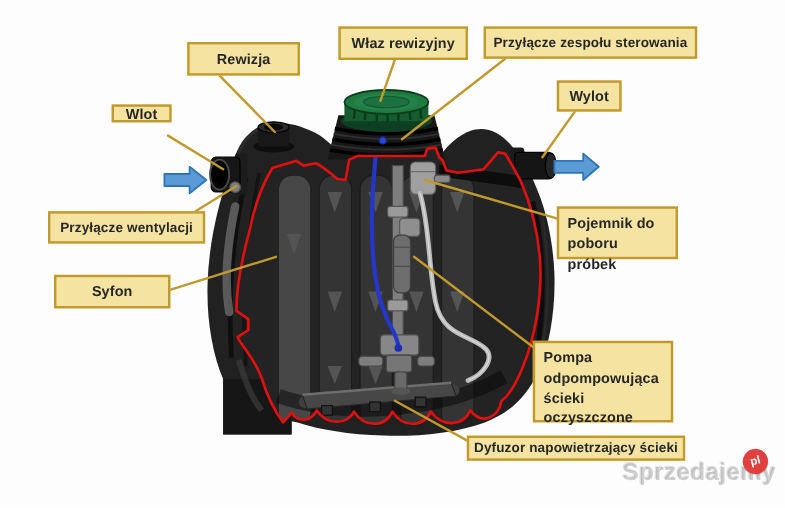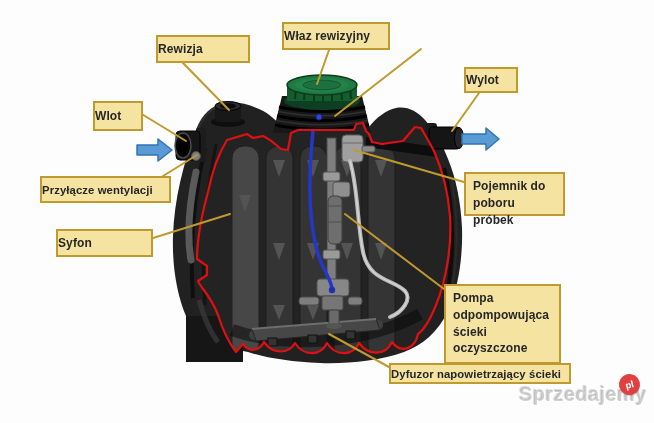--- a/index.html
+++ b/index.html
@@ -1,35 +1,35 @@
 <!DOCTYPE html>
 <html><head>
 <meta charset="utf-8">
 <style>
   html,body{margin:0;padding:0;background:#fff;}
   #stage{position:relative;width:654px;height:423px;background:#fdfdfd;overflow:hidden;
          font-family:"Liberation Sans",sans-serif;}
   svg{position:absolute;left:0;top:0;}
 
   .lbl{position:absolute;background:#f5e4a1;border:2px solid #c09a2e;box-sizing:border-box;
-       display:flex;align-items:center;
+       display:flex;align-items:center;justify-content:center;
        font-size:12px;font-weight:700;color:#262626;white-space:nowrap;letter-spacing:.1px;}
   .lbl.multi{justify-content:center;align-items:flex-start;padding:4px 7px;
        white-space:normal;line-height:1.4;text-align:left;}
   .lbl.fs11{font-size:11.3px;}
 
   #lbl-rewizja  {left:136px;top:35px; width:94px; height:28px;margin-left:20px;}
   #lbl-wlaz     {left:282px;top:22px; width:108px;height:28px;}
   #lbl-ster     {left:403px;top:22px; width:178px;height:27px;}
-  #lbl-wlot     {left:93px; top:101px; width:50px; height:30px;}
+  #lbl-wlot     {left:93px; top:87px; width:50px; height:15px;}
   #lbl-wylot    {left:464px;top:67px; width:54px; height:26px;}
   #lbl-went     {left:40px; top:176px;width:131px;height:27px;}
-  #lbl-syfon    {left:56px; top:229px;width:97px; height:28px;}
+  #lbl-syfon    {left:45px; top:229px;width:97px; height:28px;}
   #lbl-pojemnik {left:464px;top:172px;width:101px;height:44px;}
-  #lbl-pompa    {left:444px;top:284px;width:117px;height:80px;}
+  #lbl-pompa    {left:444px;top:284px;width:117px;height:68px;}
   #lbl-dyfuzor  {left:389px;top:363px;width:182px;height:21px;}
 
   .watermark{position:absolute;left:519px;top:383px;width:132px;height:34px;}
   .wm-text{font-size:20px;font-weight:700;letter-spacing:.4px;
            color:rgba(150,150,150,.45);
            text-shadow:1px 1px 0 rgba(255,255,255,.9),-1px -1px 1px rgba(110,110,110,.25);}
   .wm-badge{position:absolute;left:100px;top:-9px;width:21px;height:21px;border-radius:50%;
             background:#e04040;color:#fff;font-size:9.5px;font-weight:700;
             display:flex;align-items:center;justify-content:center;
             transform:rotate(-14deg);box-shadow:0 1px 1px rgba(0,0,0,.18);}
@@ -192,20 +192,23 @@
     <polygon points="137,145 158,145 158,139 172,150 158,161 158,155 137,155" fill="#5b9bd5" stroke="#2e75b6" stroke-width="1.5" stroke-linejoin="round"></polygon>
     <polygon points="462,134 486,134 486,128 499,139 486,150 486,144 462,144" fill="#5b9bd5" stroke="#2e75b6" stroke-width="1.5" stroke-linejoin="round"></polygon>
   </svg>
 
   <div class="lbl" id="lbl-rewizja">
     <span>Rewizja</span>
   </div>
   <div class="lbl" id="lbl-wlaz">
     <span>Właz rewizyjny</span>
   </div>
+  <div class="lbl fs11" id="lbl-ster">
+    <span>Przyłącze zespołu sterowania</span>
+  </div>
   <div class="lbl" id="lbl-wlot">
     <span>Wlot</span>
   </div>
   <div class="lbl fs11" id="lbl-went">
     <span>Przyłącze wentylacji</span>
   </div>
   <div class="lbl" id="lbl-wylot">
     <span>Wylot</span>
   </div>
   <div class="lbl" id="lbl-syfon">

